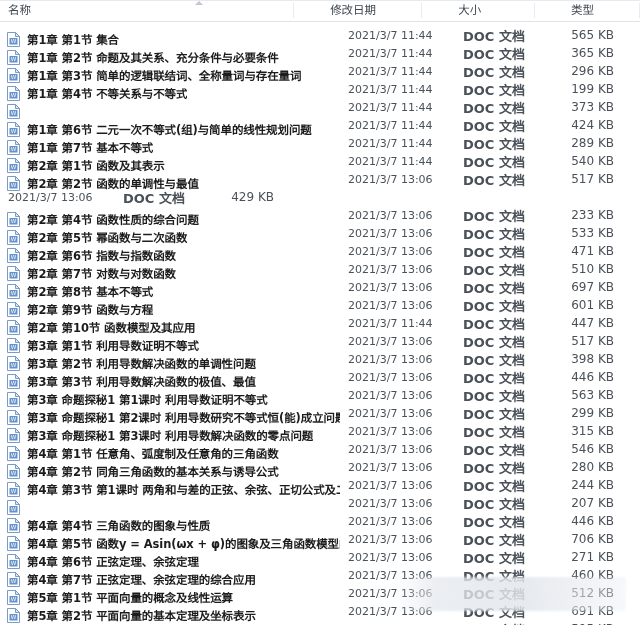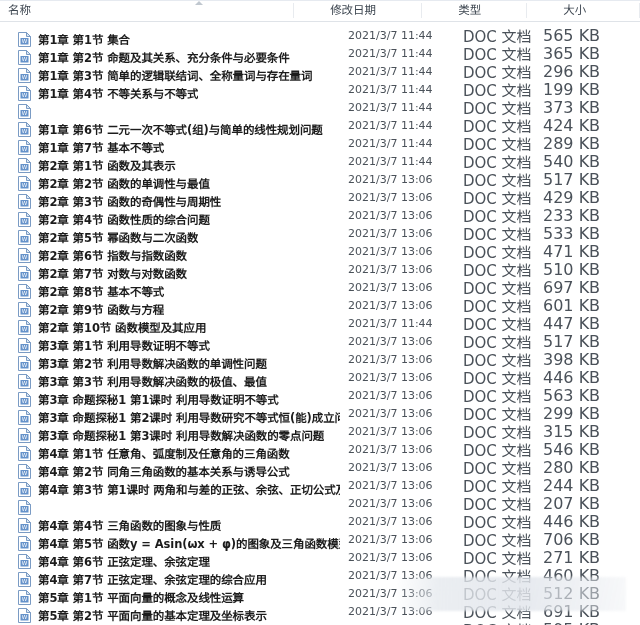--- a/index.html
+++ b/index.html
@@ -99,21 +99,21 @@
   .cell {
     box-sizing: border-box;
     overflow: hidden;
     white-space: nowrap;
   }
 
   .cell-name {
     width: 340px;
     display: flex;
     align-items: center;
-    padding-left: 18px;
+    padding-left: 7px;
     margin-top: 8px;
   }
   .fname {
     font-size: 11.5px;
     color: #1c1c1c;
     font-weight: 600;
     letter-spacing: -0.1px;
     overflow: hidden;
     text-overflow: clip;
   }
@@ -121,28 +121,29 @@
   .cell-date {
     width: 115px;
     padding-left: 8px;
     color: #4a5159;
     font-size: 11px;
   }
   .cell-type {
     width: 88px;
     padding-left: 8px;
     color: #4a5159;
-    font-size: 15px;
+    font-size: 13px;
+    font-weight: bold;
   }
   .cell-size {
     width: 97px;
     padding-right: 26px;
-    text-align: left;
+    text-align: right;
     color: #4a5159;
-    font-size: 16px;
+    font-size: 12px;
   }
 
   
   .doc-icon {
     width: 13px;
     height: 15px;
     margin-right: 7px;
     flex: 0 0 13px;
     position: relative;
     top: 0px;
@@ -177,29 +178,29 @@
       <span>名称</span>
       <span class="sort-arrow"></span>
       <span class="divider"></span>
     </div>
 
     <div class="col col-date">
       <span>修改日期</span>
       <span class="divider"></span>
     </div>
 
+    <div class="col col-size">
+      <span>大小</span>
+      <span class="divider"></span>
+    </div>
+
     <div class="col col-type">
       <span>类型</span>
       <span class="divider"></span>
     </div>
-
-    <div class="col col-size">
-      <span>大小</span>
-      <span class="divider"></span>
-    </div>
   </div>
 
   <div class="rows" id="rows">
       <div class="row">
         <div class="cell cell-name">
           <span class="doc-icon">
 <svg width="13" height="15" viewBox="0 0 13 15" xmlns="http://www.w3.org/2000/svg">
   <path d="M0.5 0.5 H8.5 L12.5 4.5 V14.5 H0.5 Z" fill="#ffffff" stroke="#7a9bc4" stroke-width="1"></path>
   <path d="M8.5 0.5 L12.5 4.5 H8.5 Z" fill="#dce8f5" stroke="#7a9bc4" stroke-width="1"></path>
   <rect x="2.5" y="6" width="8" height="6.5" fill="#4a7fc1" opacity="0.85"></rect>
@@ -333,31 +334,20 @@
   <text x="6.5" y="11.4" font-size="5.5" fill="#ffffff" text-anchor="middle" font-family="DejaVu Sans, sans-serif">W</text>
 </svg>
           </span>
           <span class="fname">第2章 第2节 函数的单调性与最值</span>
         </div>
         <div class="cell cell-date">2021/3/7 13:06</div>
         <div class="cell cell-type">DOC 文档</div>
         <div class="cell cell-size">517 KB</div>
       </div>
       <div class="row">
-        <div class="cell cell-name">
-          <span class="doc-icon">
-<svg width="13" height="15" viewBox="0 0 13 15" xmlns="http://www.w3.org/2000/svg">
-  <path d="M0.5 0.5 H8.5 L12.5 4.5 V14.5 H0.5 Z" fill="#ffffff" stroke="#7a9bc4" stroke-width="1"></path>
-  <path d="M8.5 0.5 L12.5 4.5 H8.5 Z" fill="#dce8f5" stroke="#7a9bc4" stroke-width="1"></path>
-  <rect x="2.5" y="6" width="8" height="6.5" fill="#4a7fc1" opacity="0.85"></rect>
-  <text x="6.5" y="11.4" font-size="5.5" fill="#ffffff" text-anchor="middle" font-family="DejaVu Sans, sans-serif">W</text>
-</svg>
-          </span>
-          <span class="fname">第2章 第3节 函数的奇偶性与周期性</span>
-        </div>
         <div class="cell cell-date">2021/3/7 13:06</div>
         <div class="cell cell-type">DOC 文档</div>
         <div class="cell cell-size">429 KB</div>
       </div>
       <div class="row">
         <div class="cell cell-name">
           <span class="doc-icon">
 <svg width="13" height="15" viewBox="0 0 13 15" xmlns="http://www.w3.org/2000/svg">
   <path d="M0.5 0.5 H8.5 L12.5 4.5 V14.5 H0.5 Z" fill="#ffffff" stroke="#7a9bc4" stroke-width="1"></path>
   <path d="M8.5 0.5 L12.5 4.5 H8.5 Z" fill="#dce8f5" stroke="#7a9bc4" stroke-width="1"></path>

